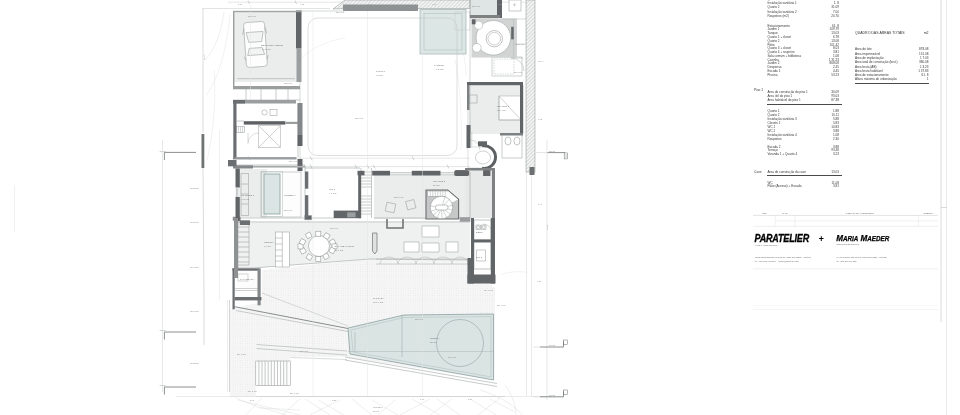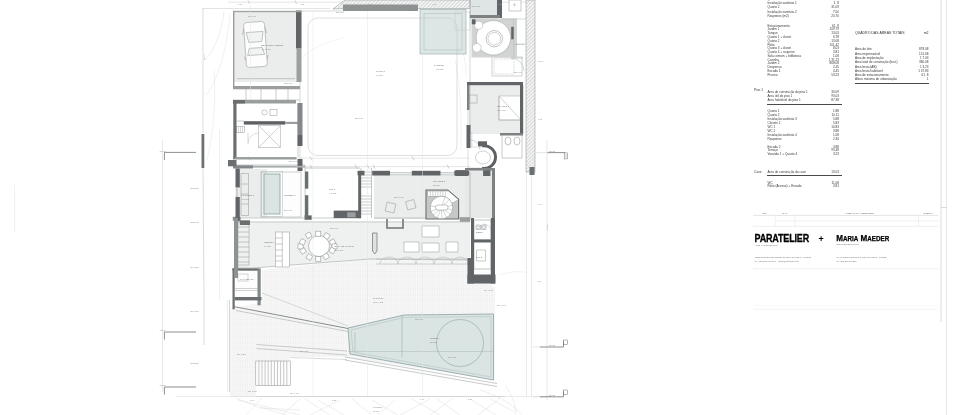--- a/index.html
+++ b/index.html
@@ -629,21 +629,21 @@
           <span>61. 8</span>
         </div>
 <div class="row">
           <span>Áltura máxima de urbanização</span>
           <span>1</span>
         </div>
 <div style="border-bottom:0.7px solid #4a4a4a;width:73.5px;margin-top:0.5px;"></div>
 </div>
 </div>
 
-<div id="titleblock" style="position:absolute;left:0;top:0;width:960px;height:415px;">
+<div id="titleblock" style="position:absolute;left:0;top:0;width:960px;height:415px;font-style:italic;">
 <svg width="960" height="415" viewBox="0 0 960 415" style="left:0;top:0;">
 <g stroke="#c9c9c9" stroke-width="0.5" fill="none">
 <line x1="753" y1="215.4" x2="938" y2="215.4"></line>
 <line x1="775.2" y1="220.9" x2="938" y2="220.9" stroke="#e3e3e3"></line>
 <line x1="753" y1="226.3" x2="938" y2="226.3" stroke="#dddddd"></line>
 <line x1="775.2" y1="215.4" x2="775.2" y2="226.3" stroke="#e3e3e3"></line>
 <line x1="794.9" y1="215.4" x2="794.9" y2="226.3" stroke="#e3e3e3"></line>
 <line x1="918.5" y1="215.4" x2="918.5" y2="226.3" stroke="#e3e3e3"></line>
 <line x1="753" y1="268.8" x2="938" y2="268.8" stroke="#dedede"></line>
 <line x1="753" y1="305.4" x2="938" y2="305.4" stroke="#f1f1f1"></line>

